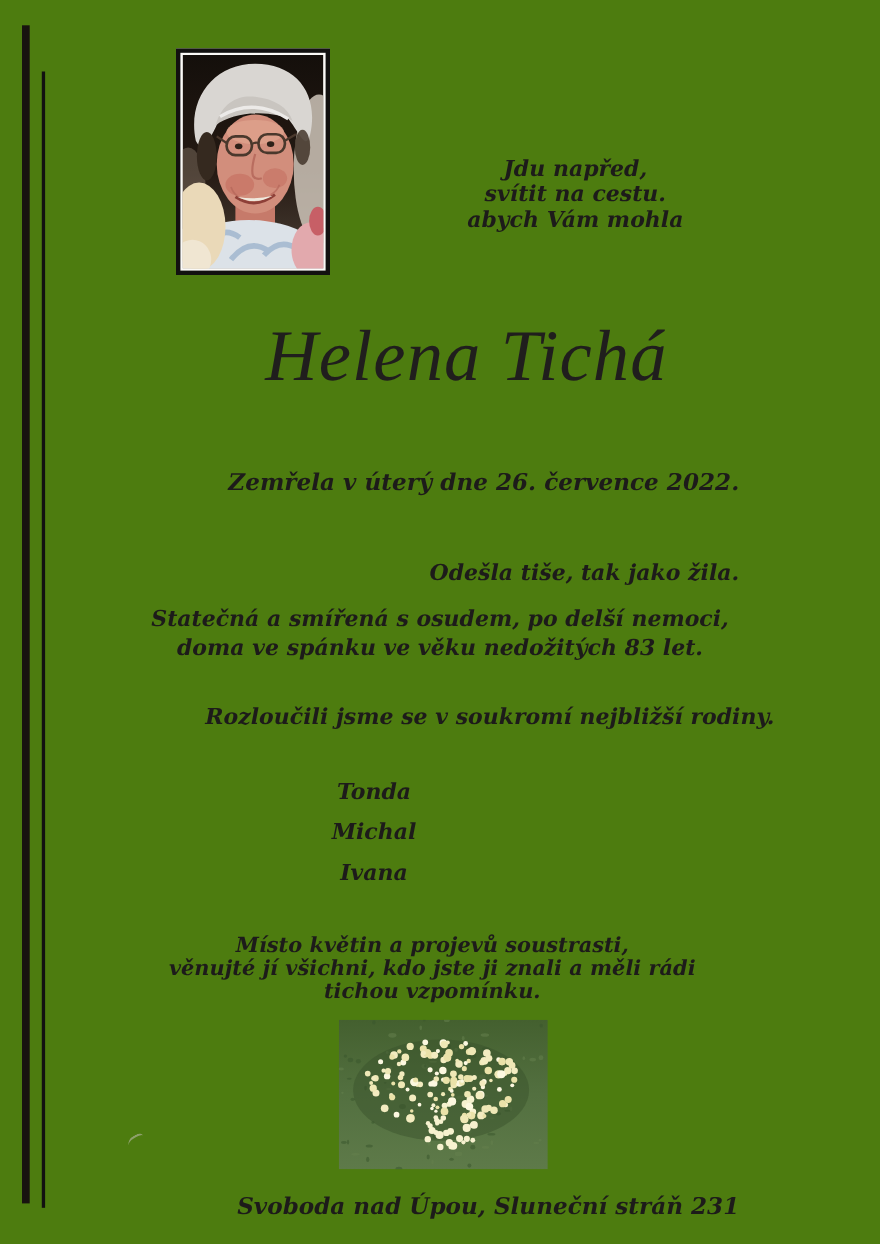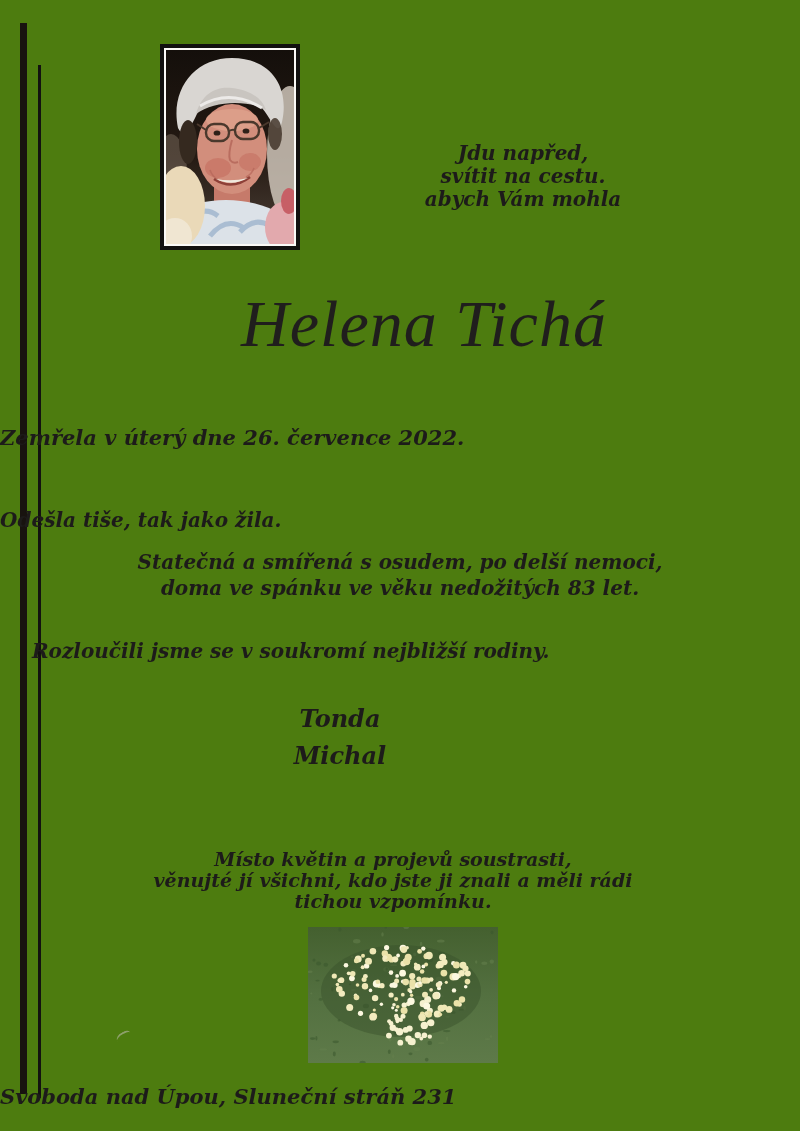--- a/index.html
+++ b/index.html
@@ -26,31 +26,31 @@
   }
 
   .title{
     position:absolute;left:0;top:288px;width:800px;margin:0;
     text-align:center;font-family:"Liberation Serif",serif;
     font-style:italic;font-weight:400;font-size:66px;line-height:72px;
     color:#201e1d;letter-spacing:1px;padding-left:24px;
   }
 
   .cline{
-    position:absolute;left:0;width:672px;text-align:left;
+    position:absolute;left:0;width:672px;text-align:right;
     font-weight:bold;font-style:italic;font-size:20px;
   }
   .date-line{top:425px;font-size:21px;}
   .p1-line{top:508px;}
   .p2-block{position:absolute;left:0;top:549px;width:800px;text-align:center;
     font-weight:bold;font-style:italic;font-size:20px;line-height:26px;}
   .p3-line{top:639px;padding-left:32px;}
 
   .names{position:absolute;left:0;top:709px;width:680px;text-align:center;
-    font-weight:bold;font-style:italic;font-size:24px;}
+    font-weight:bold;font-style:italic;font-size:20px;}
   .names .name{margin-bottom:17px;line-height:20px;}
 
   .closing{position:absolute;left:0;top:849px;width:786px;text-align:center;
     font-weight:bold;font-style:italic;font-size:19px;line-height:21px;}
 
   .flowers{position:absolute;left:308px;top:927px;width:190px;height:136px;}
   .flowers svg{display:block;}
 
   .address-line{top:1084px;font-size:21px;}
 
@@ -124,20 +124,21 @@
   <div class="p2-block">
     <div>Statečná a smířená s osudem, po delší nemoci,</div>
     <div>doma ve spánku ve věku nedožitých 83 let.</div>
   </div>
 
   <div class="cline p3-line">Rozloučili jsme se v soukromí nejbližší rodiny.</div>
 
   <div class="names">
     <div class="name">Tonda</div>
     <div class="name">Michal</div>
+    <div class="name">Ivana</div>
   </div>
 
   <div class="closing">
     <div>Místo květin a projevů soustrasti,</div>
     <div>věnujté jí všichni, kdo jste ji znali a měli rádi</div>
     <div>tichou vzpomínku.</div>
   </div>
 
   <div class="flowers">
     <svg viewBox="0 0 190 136" width="190" height="136" xmlns="http://www.w3.org/2000/svg" aria-hidden="true">

